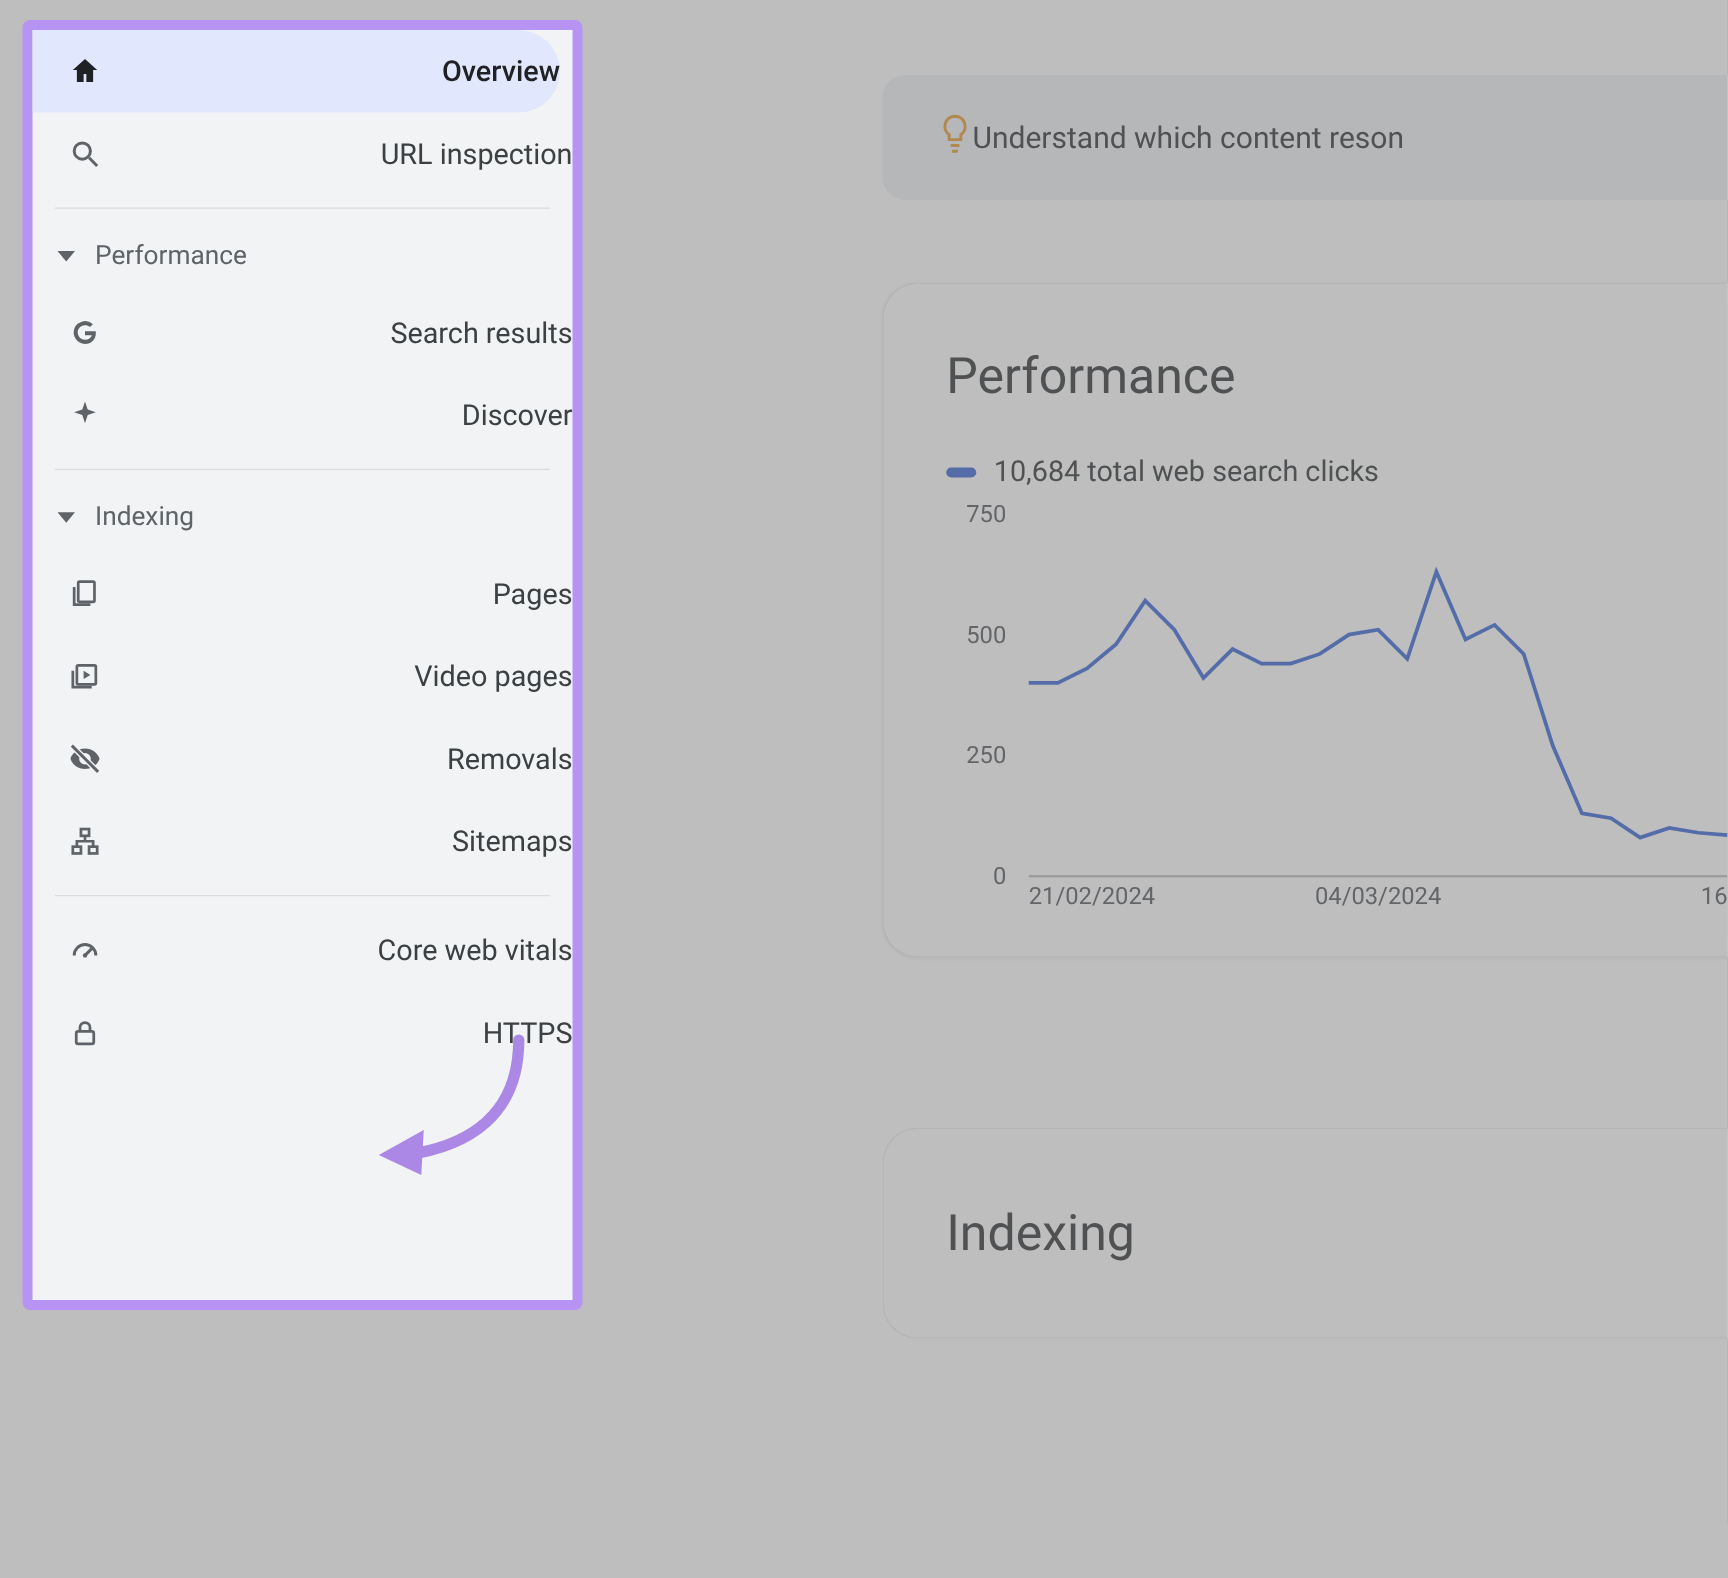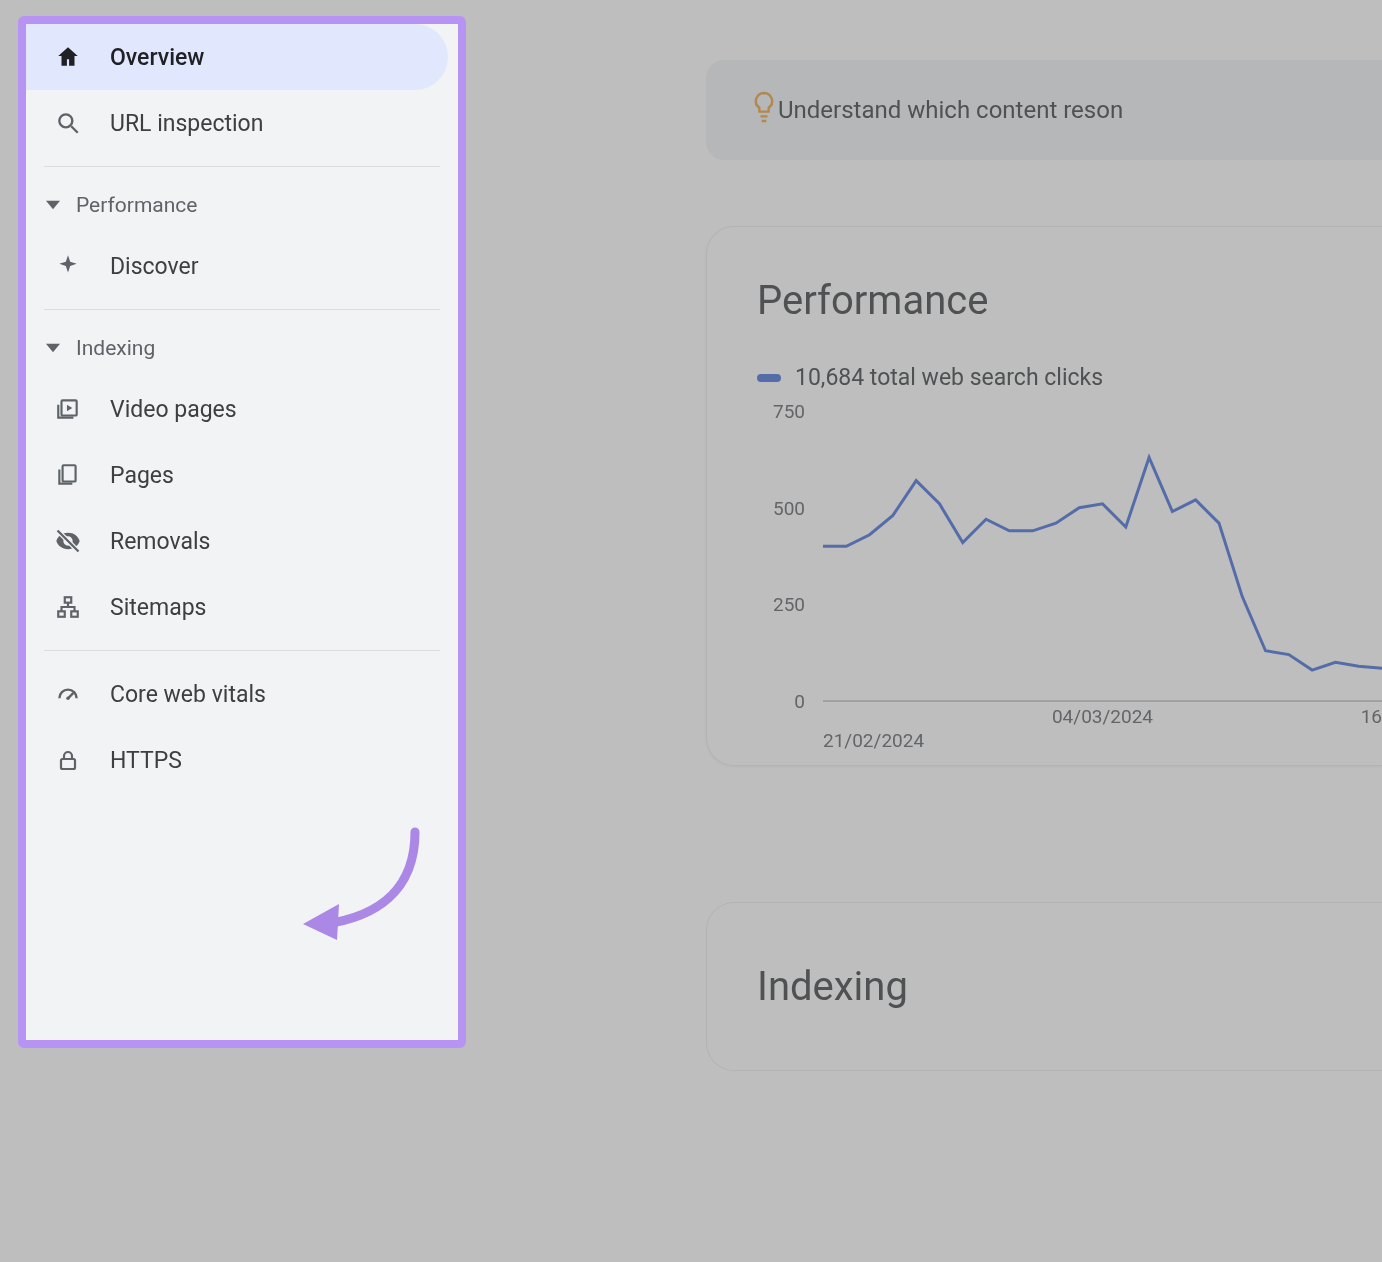--- a/index.html
+++ b/index.html
@@ -39,21 +39,21 @@
     background: #e1e8fd;
     font-weight: 500;
     color: #202124;
     margin-right: 10px;
   }
   .nav-item .icon-slot {
     width: 28px; height: 28px; display:flex; align-items:center; justify-content:center;
     color:#5f6368;
   }
   .nav-item.active .icon-slot { color:#202124; }
-  .nav-label { flex:1; }
+  .nav-label { flex:1;text-align:right; }
 
   .section-header {
     display:flex; align-items:center; gap:14px;
     padding: 0 18px;
     height: 56px;
     font-size: 21px;
     color:#5f6368;
     cursor: pointer;
   }
   .section-header .chevron { width: 18px; height:18px; display:flex; align-items:center; justify-content:center; color:#5f6368;}
@@ -140,21 +140,21 @@
         <span class="y-tick" style="top: 100%;">0</span>
         <span class="y-tick" style="top: 66.6667%;">250</span>
         <span class="y-tick" style="top: 33.3333%; text-align: right;">500</span>
         <span class="y-tick" style="top: 0%;">750</span>
       </div>
     <div class="plot"><svg class="line-chart" id="line-chart" viewBox="0 0 380 280" preserveAspectRatio="none">
           <line x1="0" x2="380" y1="280" y2="280" class="axis-line"></line>
           <path d="M0,130.66666666666666 L15.833333333333332,130.66666666666666 L31.666666666666664,119.46666666666667 L47.5,100.79999999999998 L63.33333333333333,67.19999999999999 L79.16666666666667,89.6 L95,126.93333333333334 L110.83333333333334,104.53333333333333 L126.66666666666666,115.73333333333332 L142.5,115.73333333333332 L158.33333333333334,108.26666666666668 L174.16666666666666,93.33333333333334 L190,89.6 L205.83333333333331,112 L221.66666666666669,44.80000000000001 L237.5,97.06666666666666 L253.33333333333331,85.86666666666667 L269.1666666666667,108.26666666666668 L285,179.2 L300.8333333333333,231.46666666666667 L316.6666666666667,235.2 L332.5,250.13333333333333 L348.3333333333333,242.66666666666666 L364.1666666666667,246.4 L380,248.26666666666668 " class="series-line" vector-effect="non-scaling-stroke" style="stroke: rgb(70, 112, 216);"></path>
         </svg></div>
     <div class="x-axis" id="x-axis">
-        <span class="x-tick" style="position: absolute; left: 0%; margin-top: 24px;">21/02/2024</span>
+        <span class="x-tick" style="position: absolute; left: 0%;">21/02/2024</span>
         <span class="x-tick" style="position: absolute; left: 50%; transform: translateX(-50%);">04/03/2024</span>
         <span class="x-tick" style="position: absolute; left: 100%; transform: translateX(-100%);">16</span>
       </div>
   </div>
 </div>
 
 <div class="index-card">
   <div class="index-title">Indexing</div>
 </div>
 
@@ -185,20 +185,28 @@
 
   <div class="section-header">
     <span class="chevron">
       <svg width="14" height="14" viewBox="0 0 10 10">
           <path fill="currentColor" d="M0 2l5 6 5-6z"></path>
         </svg>
     </span>
     <span>Performance</span>
   </div>
 
+  <div class="nav-item">
+    <span class="icon-slot">
+      <svg width="26" height="26" viewBox="0 0 24 24">
+          <path fill="currentColor" d="M12 11v3h5.1c-.6 2-2.5 3.4-5.1 3.4A5.4 5.4 0 1 1 12 6.6c1.4 0 2.7.5 3.7 1.4l2.1-2.1A8.4 8.4 0 1 0 12 20.4c4.8 0 8-3.4 8-8.1 0-.5 0-.9-.1-1.3H12z"></path>
+        </svg>
+    </span>
+    <span class="nav-label">Search results</span>
+  </div>
 
   <div class="nav-item">
     <span class="icon-slot">
       <svg width="26" height="26" viewBox="0 0 24 24">
           <path fill="currentColor" d="M12 2l2 6 6 2-6 2-2 6-2-6-6-2 6-2z"></path>
         </svg>
     </span>
     <span class="nav-label">Discover</span>
   </div>
 
@@ -209,36 +217,36 @@
       <svg width="14" height="14" viewBox="0 0 10 10">
           <path fill="currentColor" d="M0 2l5 6 5-6z"></path>
         </svg>
     </span>
     <span>Indexing</span>
   </div>
 
   <div class="nav-item">
     <span class="icon-slot">
       <svg width="26" height="26" viewBox="0 0 24 24">
+          <rect x="7" y="3" width="12" height="15" rx="1" fill="none" stroke="currentColor" stroke-width="2"></rect>
+          <path d="M4 7v13h12" fill="none" stroke="currentColor" stroke-width="2"></path>
+        </svg>
+    </span>
+    <span class="nav-label">Pages</span>
+  </div>
+
+  <div class="nav-item">
+    <span class="icon-slot">
+      <svg width="26" height="26" viewBox="0 0 24 24">
           <rect x="6" y="4" width="14" height="14" rx="1" fill="none" stroke="currentColor" stroke-width="2"></rect>
           <path d="M3 8v12h14" fill="none" stroke="currentColor" stroke-width="2"></path>
           <path fill="currentColor" d="M11 8l5 3-5 3z"></path>
         </svg>
     </span>
     <span class="nav-label">Video pages</span>
-  </div>
-
-  <div class="nav-item">
-    <span class="icon-slot">
-      <svg width="26" height="26" viewBox="0 0 24 24">
-          <rect x="7" y="3" width="12" height="15" rx="1" fill="none" stroke="currentColor" stroke-width="2"></rect>
-          <path d="M4 7v13h12" fill="none" stroke="currentColor" stroke-width="2"></path>
-        </svg>
-    </span>
-    <span class="nav-label">Pages</span>
   </div>
 
   <div class="nav-item">
     <span class="icon-slot">
       <svg width="28" height="28" viewBox="0 0 24 24">
           <path fill="currentColor" d="M12 5C7 5 3.3 8 2 12c1.3 4 5 7 10 7s8.7-3 10-7c-1.3-4-5-7-10-7zm0 11a4 4 0 1 1 0-8 4 4 0 0 1 0 8z"></path>
           <line x1="3" y1="3" x2="21" y2="21" stroke="#f1f3f4" stroke-width="4"></line>
           <line x1="3" y1="3" x2="21" y2="21" stroke="currentColor" stroke-width="2"></line>
         </svg>
     </span>

